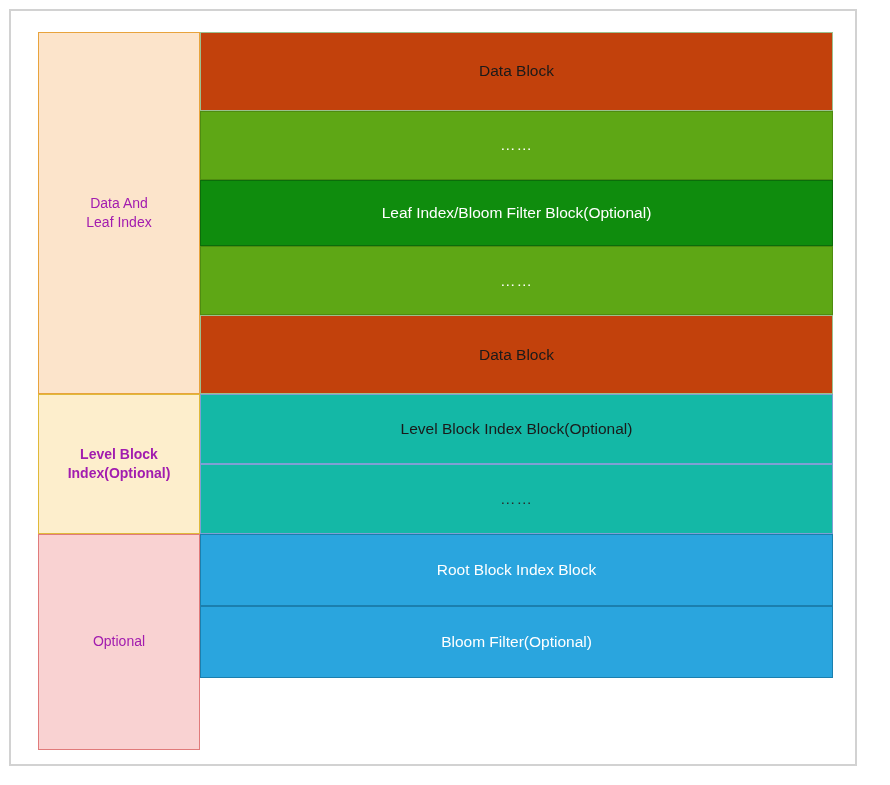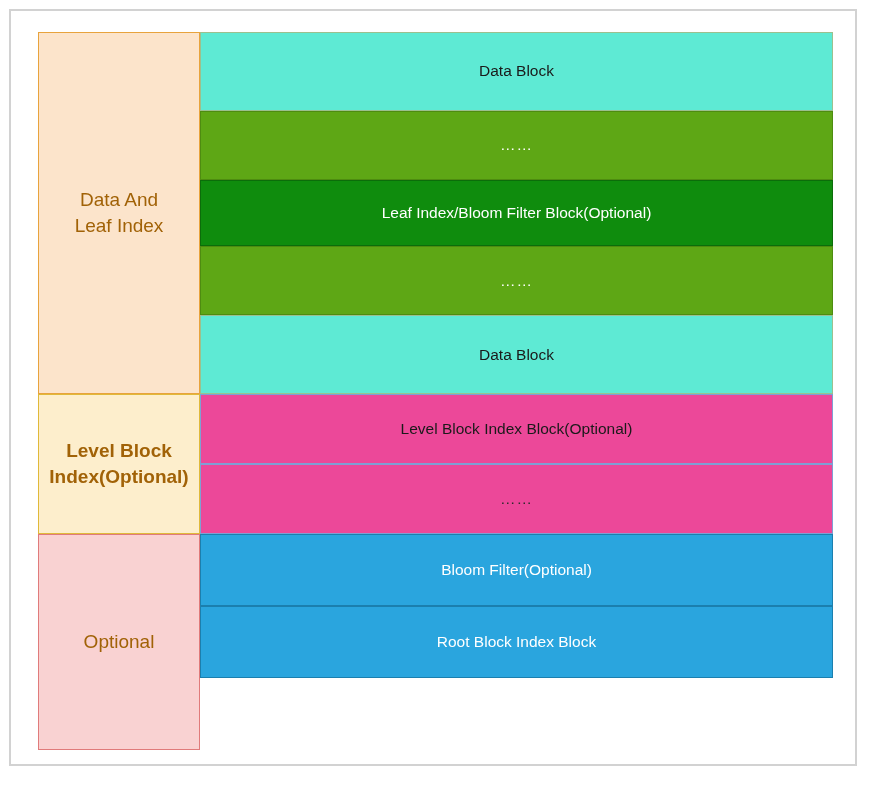--- a/index.html
+++ b/index.html
@@ -51,23 +51,23 @@
   }
 
   .label-cell {
     width: 162px;
     flex: 0 0 162px;
     box-sizing: border-box;
     display: flex;
     align-items: center;
     justify-content: center;
     text-align: center;
-    font-size: 19px;
+    font-size: 14px;
     line-height: 1.38;
-    color: #a16207;
+    color: #a21caf;
     white-space: pre-line;
   }
 
   .rows-cell {
     flex: 1 1 auto;
     display: flex;
     flex-direction: column;
     box-sizing: border-box;
   }
 
@@ -81,21 +81,21 @@
     color: #1a1a1a;
   }
 
   
   .sec-data { top: 0; height: 362px; }
   .sec-data .label-cell {
     background: #fce4cb;
     border: 1.5px solid #e8a33d;
   }
   .row-datablock {
-    background: #5eead4;
+    background: #c2410c;
     border: 1.5px solid #9cc08e;
     height: 83px;
   }
   .row-mid-green {
     background: #5ea715;
     border: 1.5px solid #4e8c10;
     height: 73px;
     color: #ffffff;
   }
   .row-dark-green {
@@ -106,21 +106,21 @@
   }
 
   
   .sec-level { top: 362px; height: 140px; }
   .sec-level .label-cell {
     background: #fdeecc;
     border: 1.5px solid #e0b93a;
     font-weight: bold;
   }
   .row-light-blue {
-    background: #ec4899;
+    background: #14b8a6;
     border: 1.5px solid #7f9fd4;
     height: 82px;
   }
 
   
   .sec-trailer { top: 502px; height: 216px; }
   .sec-trailer .label-cell {
     background: #f9d2d2;
     border: 1.5px solid #e07b7b;
   }
@@ -170,19 +170,19 @@
         <div class="row row-light-blue">Level Block Index Block(Optional)</div>
         <div class="row row-light-blue">
           <span class="dots on-lightblue">……</span>
         </div>
       </div>
     </div>
 
     <div class="section sec-trailer">
       <div class="label-cell">Optional</div>
       <div class="rows-cell">
+        <div class="row row-blue">Root Block Index Block</div>
         <div class="row row-blue">Bloom Filter(Optional)</div>
-        <div class="row row-blue">Root Block Index Block</div>
       </div>
     </div>
 
   </div>
 </div>
 
 </body></html>

